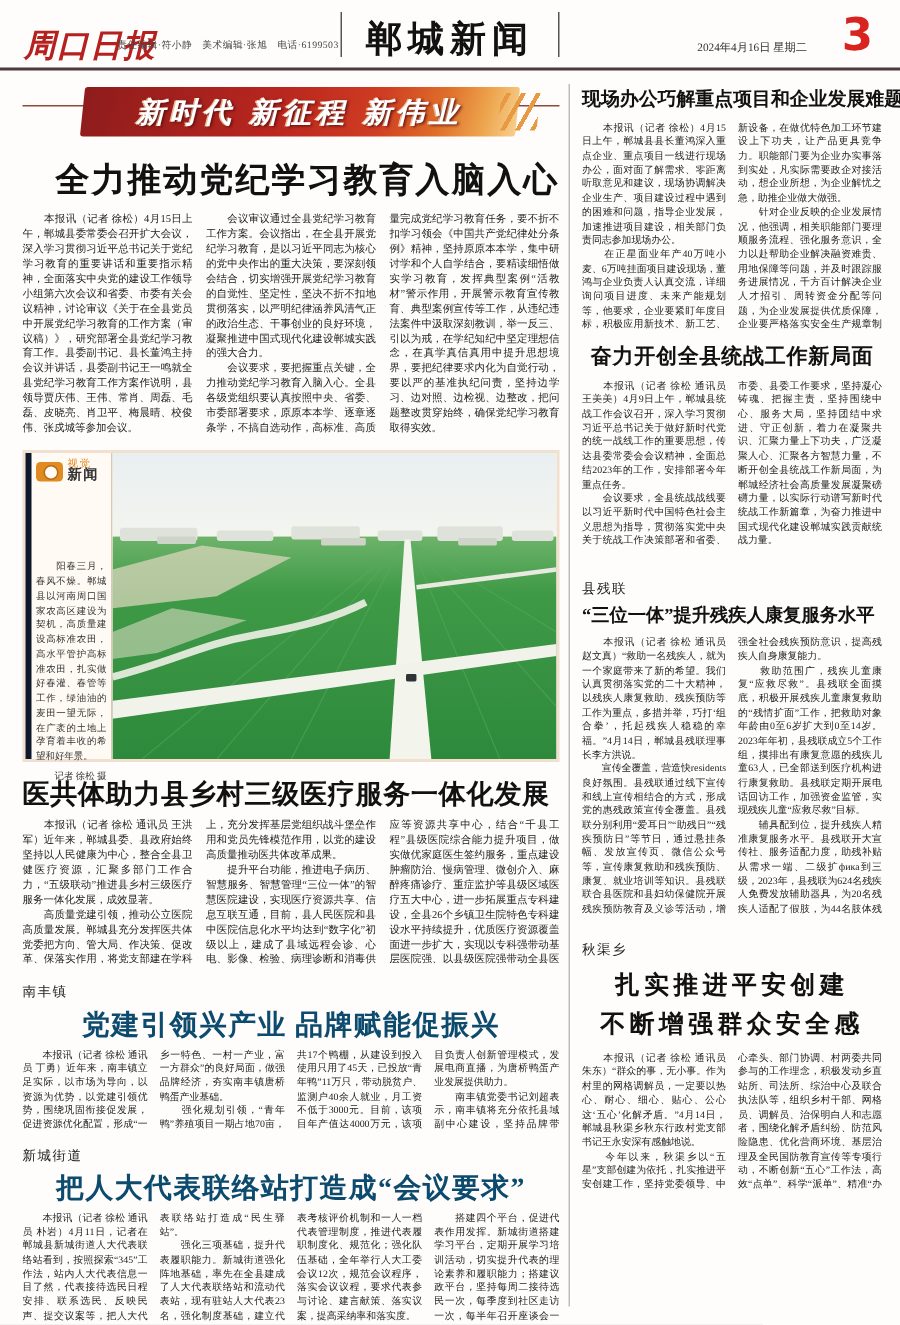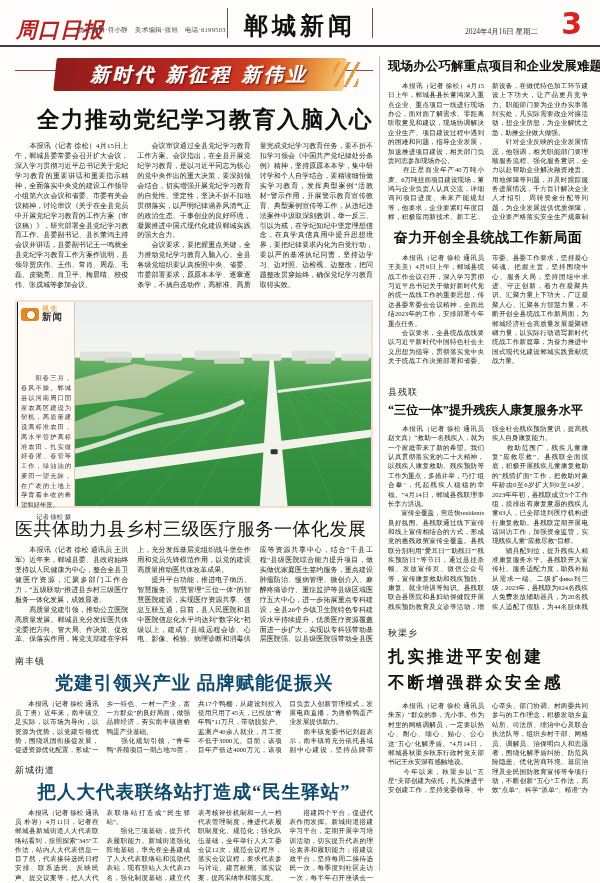--- a/index.html
+++ b/index.html
@@ -64,56 +64,56 @@
   .b1 { height:150px; margin-top:7px; }
   .b2 { height:100px; margin-top:5px; }
   .b3 { height:56px;  margin-top:4px; }
   .b4 { height:76px;  margin-top:4px; }
   
   .photo-block {
     margin-top:8px; height:208px; display:flex;
     border:2px solid #f1e0cf; background:#fffaf4;
   }
   .photo-rail {
-    width:58px; flex:none; border-right:1px solid #d9c9b4; border-left:1px solid #0f172a;
+    width:58px; flex:none; border-right:1px solid #d9c9b4; border-left:4px solid #0f172a;
     padding:4px 3px 3px 3px; display:flex; flex-direction:column;
   }
   .vis-logo { display:flex; align-items:center; margin-bottom:6px; }
   .camera-icon {
     width:18px; height:13px; background:#e08a22; border-radius:3px; position:relative; flex:none;
   }
   .camera-icon::before {
     content:""; position:absolute; left:5px; top:2px; width:8px; height:8px;
     border-radius:50%; background:#fffaf4; border:1.5px solid #b96a10;
   }
   .vis-text { margin-left:3px; line-height:1.05; }
   .vis-line1 { font-size:7px; color:#e08a22; letter-spacing:1px; }
   .vis-line2 { font-size:9.5px; font-weight:bold; color:#333; letter-spacing:1px; }
   .photo-caption {
     margin-top:44px; font-size:6.3px; line-height:1.55; text-align:justify; color:#333;
     white-space:pre-line;
   }
   .photo-credit { margin-top:3px; font-size:6.3px; text-align:right; color:#333; }
   .photo-frame { flex:1; position:relative; }
   .photo-frame svg { display:block; width:100%; height:100%; }
-  .headline-2 { margin-top:9px; font-size:18px; font-weight:normal; letter-spacing:.5px; color:#111; white-space:nowrap; }
+  .headline-2 { margin-top:9px; font-size:18px; font-weight:bold; letter-spacing:.5px; color:#111; white-space:nowrap; }
   .kicker { margin-top:9px; font-size:9px; color:#222; letter-spacing:1px; }
   .headline-3 { margin-top:2px; text-align:center; font-size:18.5px; font-weight:bold; letter-spacing:1px; color:#0c4a6e; }
   
   .right-col { position:absolute; top:54px; left:388px; width:200px; }
   .r-headline-1 { margin-top:4px; font-size:12.6px; font-weight:bold; color:#111; white-space:nowrap; letter-spacing:0; }
   .r-body { column-count:2; column-gap:8px; font-size:6.6px; line-height:1.42; text-align:justify; white-space:pre-line; overflow:hidden; color:#222; }
   .rb1 { height:148px; margin-top:6px; }
   .rb2 { height:122px; margin-top:6px; }
   .rb3 { height:192px; margin-top:5px; }
   .rb4 { height:100px; margin-top:6px; }
   .r-headline-2 { text-align:center; font-size:14px; font-weight:bold; color:#111; letter-spacing:.5px; white-space:nowrap; }
   .r-kicker { margin-top:11px; font-size:9px; color:#222; letter-spacing:1px; }
   .r-headline-3 { margin-top:3px; font-size:12.2px; font-weight:bold; color:#111; white-space:nowrap; }
-  .r-headline-4 { margin-top:4px; font-size:16.5px; font-weight:bold; color:#111; letter-spacing:3px; line-height:1.55; }
+  .r-headline-4 { margin-top:4px; text-align:center; font-size:16.5px; font-weight:bold; color:#111; letter-spacing:3px; line-height:1.55; }
 </style>
 </head>
 <body>
 
 <div class="page">
 
   <div class="header">
     <div class="masthead">周口日报</div>
     <div class="edit-info">责任编辑·符小静　美术编辑·张旭　电话·6199503</div>
     <div class="title-bar left"></div>
@@ -212,21 +212,21 @@
 　　提升平台功能，推进电子病历、智慧服务、智慧管理“三位一体”的智慧医院建设，实现医疗资源共享、信息互联互通，目前，县人民医院和县中医院信息化水平均达到“数字化”初级以上，建成了县域远程会诊、心电、影像、检验、病理诊断和消毒供应等资源共享中心，结合“千县工程”县级医院综合能力提升项目，做实做优家庭医生签约服务，重点建设肿瘤防治、慢病管理、微创介入、麻醉疼痛诊疗、重症监护等县级区域医疗五大中心，进一步拓展重点专科建设，全县26个乡镇卫生院特色专科建设水平持续提升，优质医疗资源覆盖面进一步扩大，实现以专科强带动基层医院强、以县级医院强带动全县医疗服务水平提升。2023年9月，全市“优质服务基层行”活动现场观摩会在郸城县召开。
 　　持续改善医疗服务质量，推进分级诊疗制度建设，落实“基层首诊、双向转诊、急慢分治、上下联动”，以医共体建设为依托建立基本药物优先使用的采供机制，推动全县各级医疗卫生机构全面配备、优先使用基本药物，并将基层医疗机构用药目录与县级医院衔接统一，群众在家门口就能享受到优质医疗服务，打造医共体内医防融合公共卫生体系。</div>
 
     <div class="kicker">南丰镇</div>
     <div class="headline-3">党建引领兴产业  品牌赋能促振兴</div>
     <div class="body-text body-4col b3">　　本报讯（记者 徐松 通讯员 丁勇）近年来，南丰镇立足实际，以市场为导向，以资源为优势，以党建引领优势，围绕巩固衔接促发展，促进资源优化配置，形成“一乡一特色、一村一产业，富一方群众”的良好局面，做强品牌经济，夯实南丰镇唐桥鸭蛋产业基础。
 　　强化规划引领，“青年鸭”养殖项目一期占地70亩，共17个鸭棚，从建设到投入使用只用了45天，已投放“青年鸭”11万只，带动脱贫户、监测户40余人就业，月工资不低于3000元。目前，该项目年产值达4000万元，该项目负责人创新管理模式，发展电商直播，为唐桥鸭蛋产业发展提供助力。
 　　南丰镇党委书记刘超表示，南丰镇将充分依托县域副中心建设，坚持品牌带动，辐射26千亩闲时利用空间土地建设鸭棚，将厚植特色支柱性产业，拉长鸭蛋深加工、包装、仓储等全产业发展链条，培养电商队伍，促进企业互联网思维，让南丰平安建设与乡村振兴同频共振，全面提升镇域经济社会高质量发展。</div>
 
     <div class="kicker">新城街道</div>
-    <div class="headline-3">把人大代表联络站打造成“民生驿站”</div>
+    <div class="headline-3">把人大代表联络站打造成“会议要求”</div>
     <div class="body-text body-4col b4">　　本报讯（记者 徐松 通讯员 朴岩）4月11日，记者在郸城县新城街道人大代表联络站看到，按照探索“345”工作法，站内人大代表信息一目了然，代表接待选民日程安排、联系选民、反映民声、提交议案等，把人大代表联络站打造成“民生驿站”。
 　　强化三项基础，提升代表履职能力。新城街道强化阵地基础，率先在全县建成了人大代表联络站和流动代表站，现有驻站人大代表23名，强化制度基础，建立代表考核评价机制和一人一档代表管理制度，推进代表履职制度化、规范化；强化队伍基础，全年举行人大工委会议12次，规范会议程序，落实会议议程，要求代表参与讨论、建言献策、落实议案，提高采纳率和落实度。
 　　搭建四个平台，促进代表作用发挥。新城街道搭建学习平台，定期开展学习培训活动，切实提升代表的理论素养和履职能力；搭建议政平台，坚持每周二接待选民一次，每季度到社区走访一次，每半年召开座谈会一次，每年向选民述职一次，每年组织视察评议一次；搭建监督平台，先后开展12次专题视察活动，解决实际问题53件。
 　　做好五个对接，全力推动履职彰显。新城街道对接民生实事项目，把好代表意见办理的全过程，对接街道工作任务分包责任清单，做到“件件有回音、事事有着落”，通过讨论、充分发挥代表监督和服务职能，积极回应人民群众新期待，让人大代表联络站真正成为“民有所呼、我有所应”的民生驿站。</div>
 
   </div>
 
   <div class="right-col">
 
     <div class="r-headline-1">现场办公巧解重点项目和企业发展难题</div>

